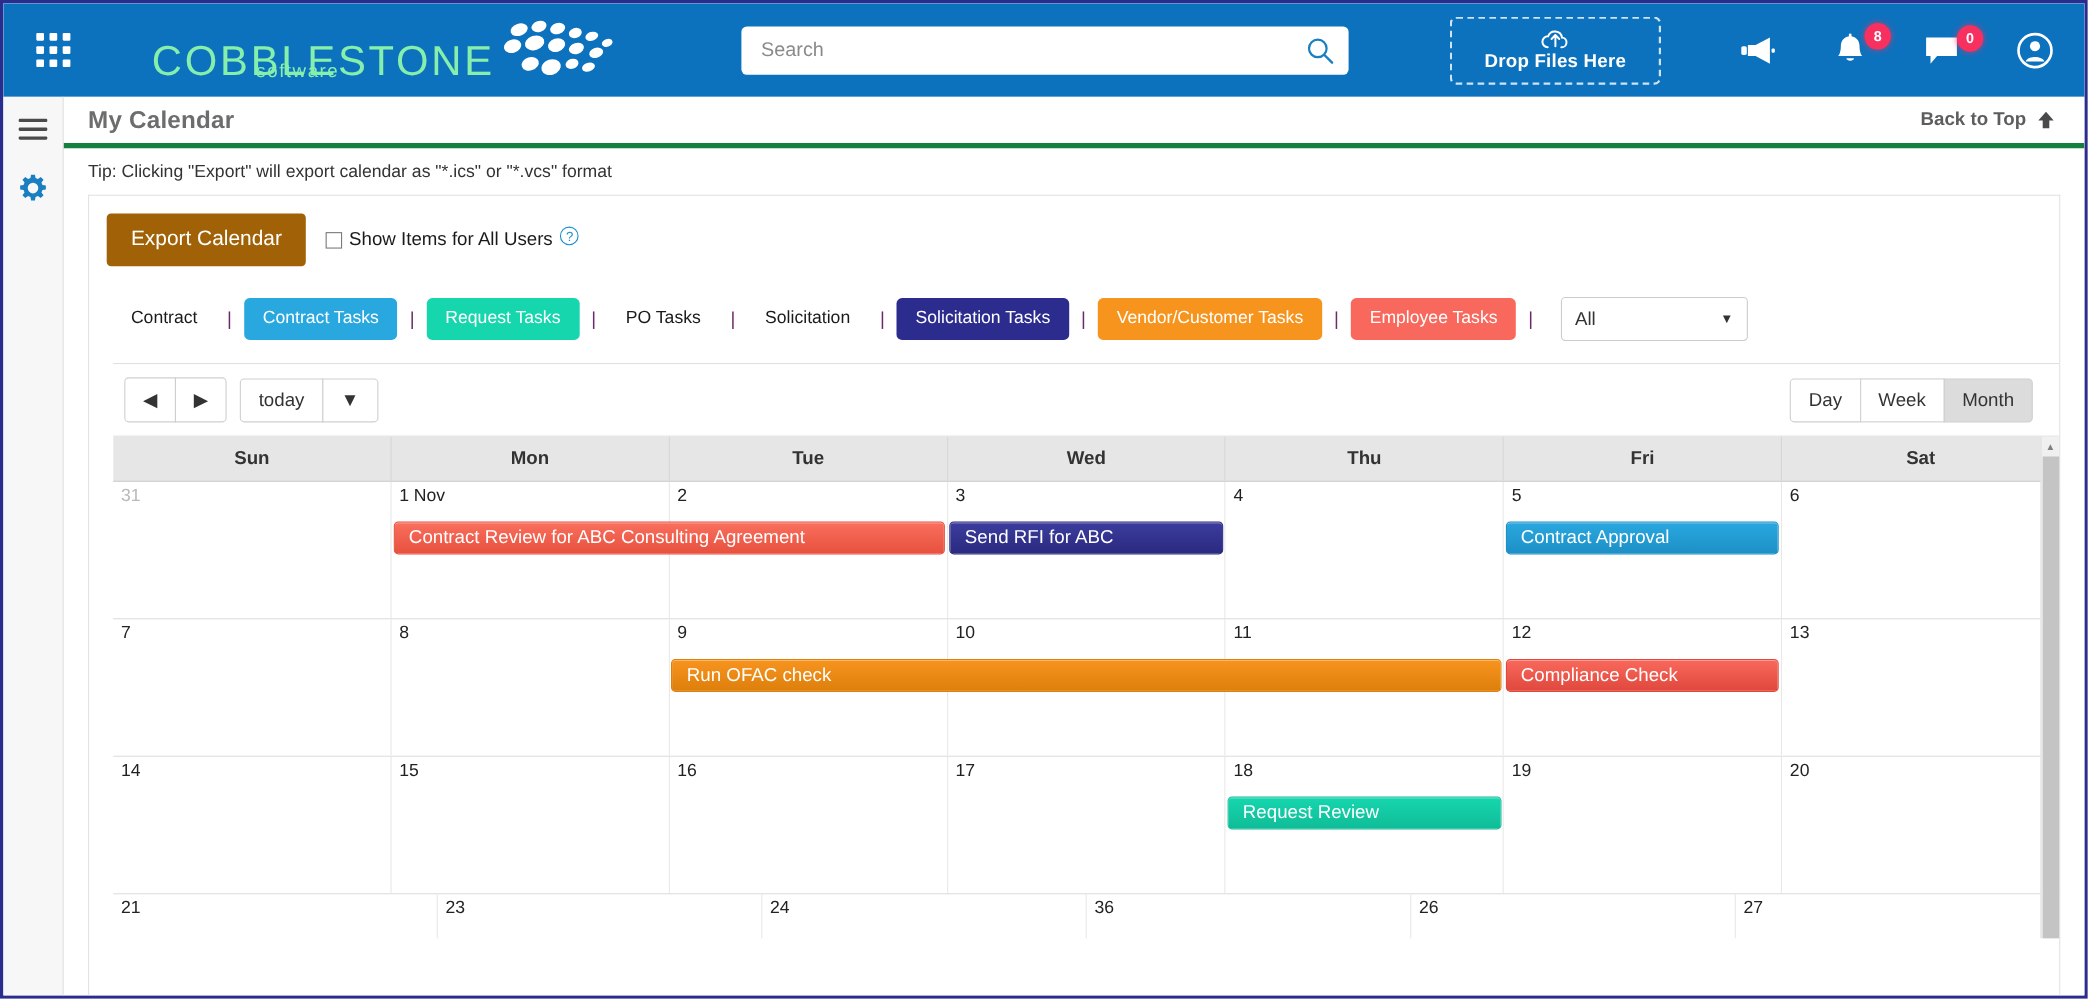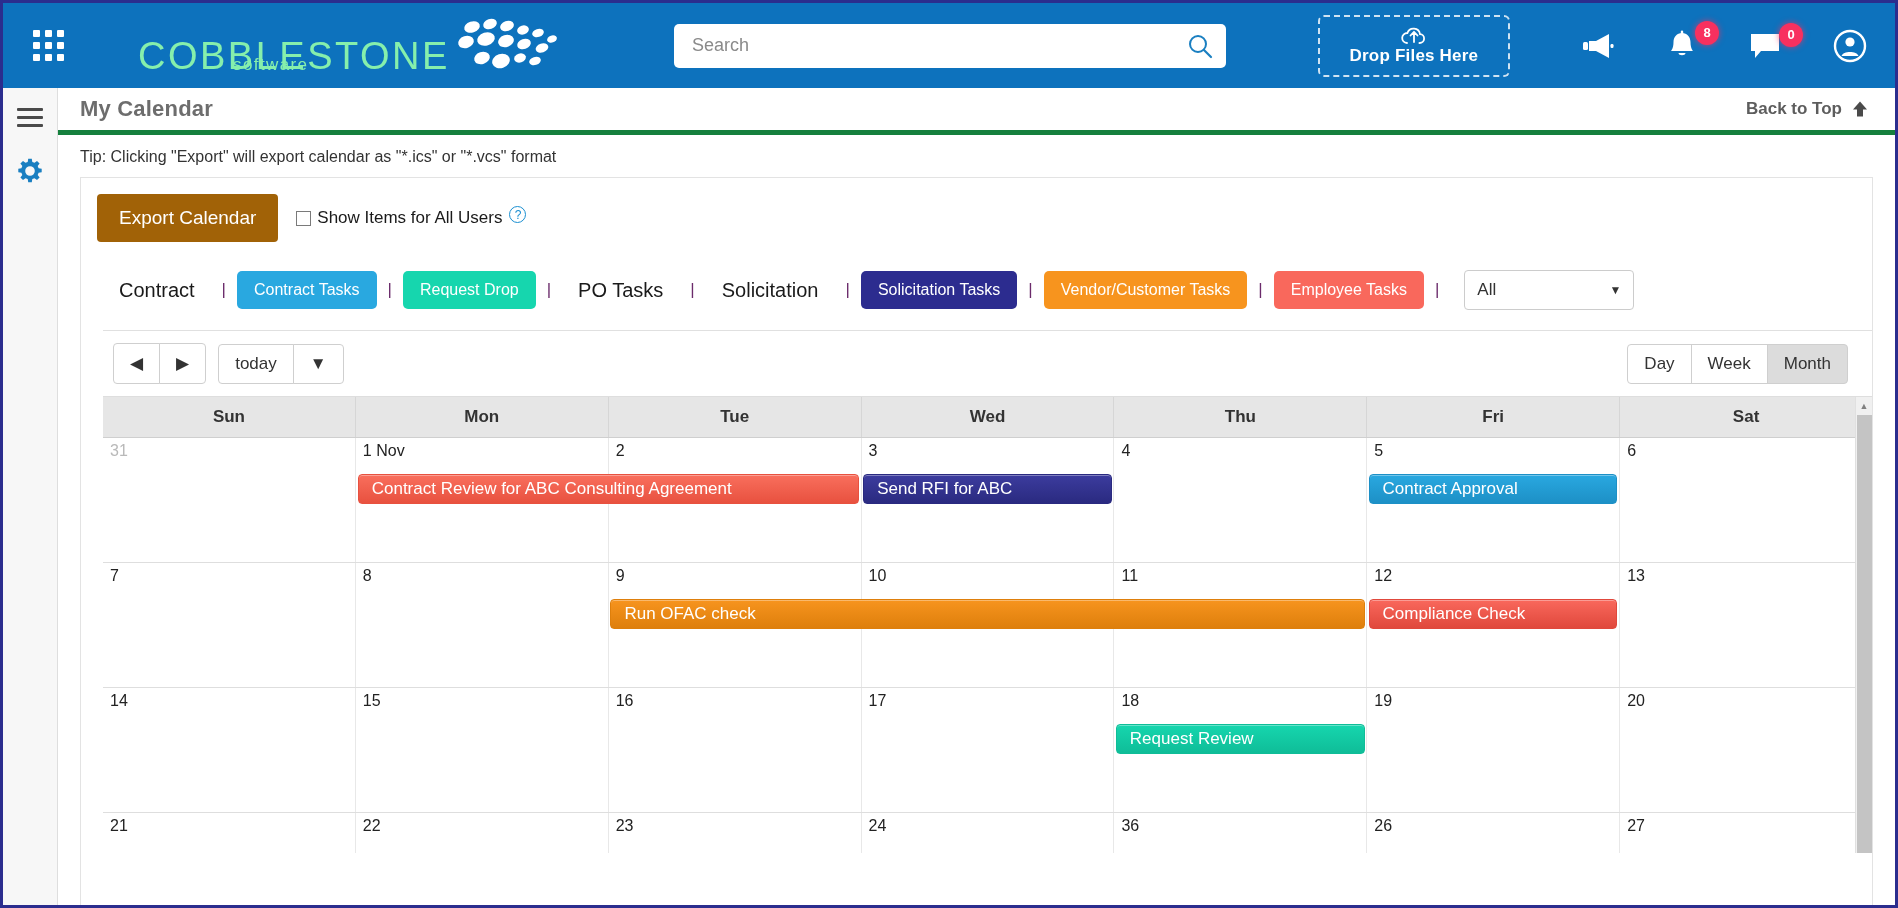--- a/index.html
+++ b/index.html
@@ -91,21 +91,21 @@
   .chk-wrap { display: flex; align-items: center; margin-left: 18px; gap: 6px; cursor: pointer; }
   .chk { width: 15px; height: 15px; border: 1px solid #7a7a7a; background: #fff; display: block; }
   .chk-label { font-size: 17px; color: #1a1a1a; }
   .qmark {
     width: 17px; height: 17px; border-radius: 50%; border: 1.5px solid #1a8fd1;
     color: #1a8fd1; font-size: 12px; display: flex; align-items: center;
     justify-content: center; margin-left: 1px; margin-top: -7px; cursor: pointer;
   }
 
   .filters { display: flex; align-items: center; padding: 14px 0 10px 22px; }
-  .f-plain { font-size: 20px; color: #1a1a1a; padding: 0 16px; cursor: pointer; }
+  .f-plain { font-size: 16px; color: #1a1a1a; padding: 0 16px; cursor: pointer; }
   .f-pill {
     color: #fff; font-size: 16px; padding: 10px 17px; border-radius: 5px;
     cursor: pointer; white-space: nowrap;
   }
   .sep { color: #6b2b6b; font-size: 17px; padding: 0 11px; user-select: none; }
   .f-select {
     margin-left: 14px; width: 170px; height: 40px; border: 1px solid #ccc;
     border-radius: 4px; background: #fff; display: flex; align-items: center;
     padding: 0 12px; font-size: 17px; color: #333; cursor: pointer;
   }
@@ -296,21 +296,21 @@
           <span class="chk-label">Show Items for All Users</span>
           <span class="qmark">?</span>
         </label>
       </div>
 
       <div class="filters" id="filters">
           <span class="f-plain">Contract</span>
           <span class="sep">|</span>
           <span class="f-pill" style="background: rgb(41, 168, 224);">Contract Tasks</span>
           <span class="sep">|</span>
-          <span class="f-pill" style="background: rgb(22, 214, 174);">Request Drop</span>
+          <span class="f-pill" style="background: rgb(22, 214, 174);">Request Tasks</span>
           <span class="sep">|</span>
           <span class="f-plain">PO Tasks</span>
           <span class="sep">|</span>
           <span class="f-plain">Solicitation</span>
           <span class="sep">|</span>
           <span class="f-pill" style="background: rgb(44, 44, 143);">Solicitation Tasks</span>
           <span class="sep">|</span>
           <span class="f-pill" style="background: rgb(247, 148, 30);">Vendor/Customer Tasks</span>
           <span class="sep">|</span>
           <span class="f-pill" style="background: rgb(249, 104, 92);">Employee Tasks</span>
@@ -430,23 +430,20 @@
                 </div>
                 <div class="evt-layer">
                   <div class="evt" style="left: calc(57.1429% + 2px); width: calc(14.2857% - 4px); background: linear-gradient(rgb(22, 214, 174), rgb(15, 189, 152)); border: 1px solid rgb(15, 189, 152);">Request Review</div>
                 </div>
               </div>
               <div class="week last">
                 <div class="daycell">
                   <div class="daynum">21</div>
                 </div>
                 <div class="daycell">
-                  <div class="daynum">22</div>
-                </div>
-                <div class="daycell">
                   <div class="daynum">23</div>
                 </div>
                 <div class="daycell">
                   <div class="daynum">24</div>
                 </div>
                 <div class="daycell">
                   <div class="daynum">36</div>
                 </div>
                 <div class="daycell">
                   <div class="daynum">26</div>

